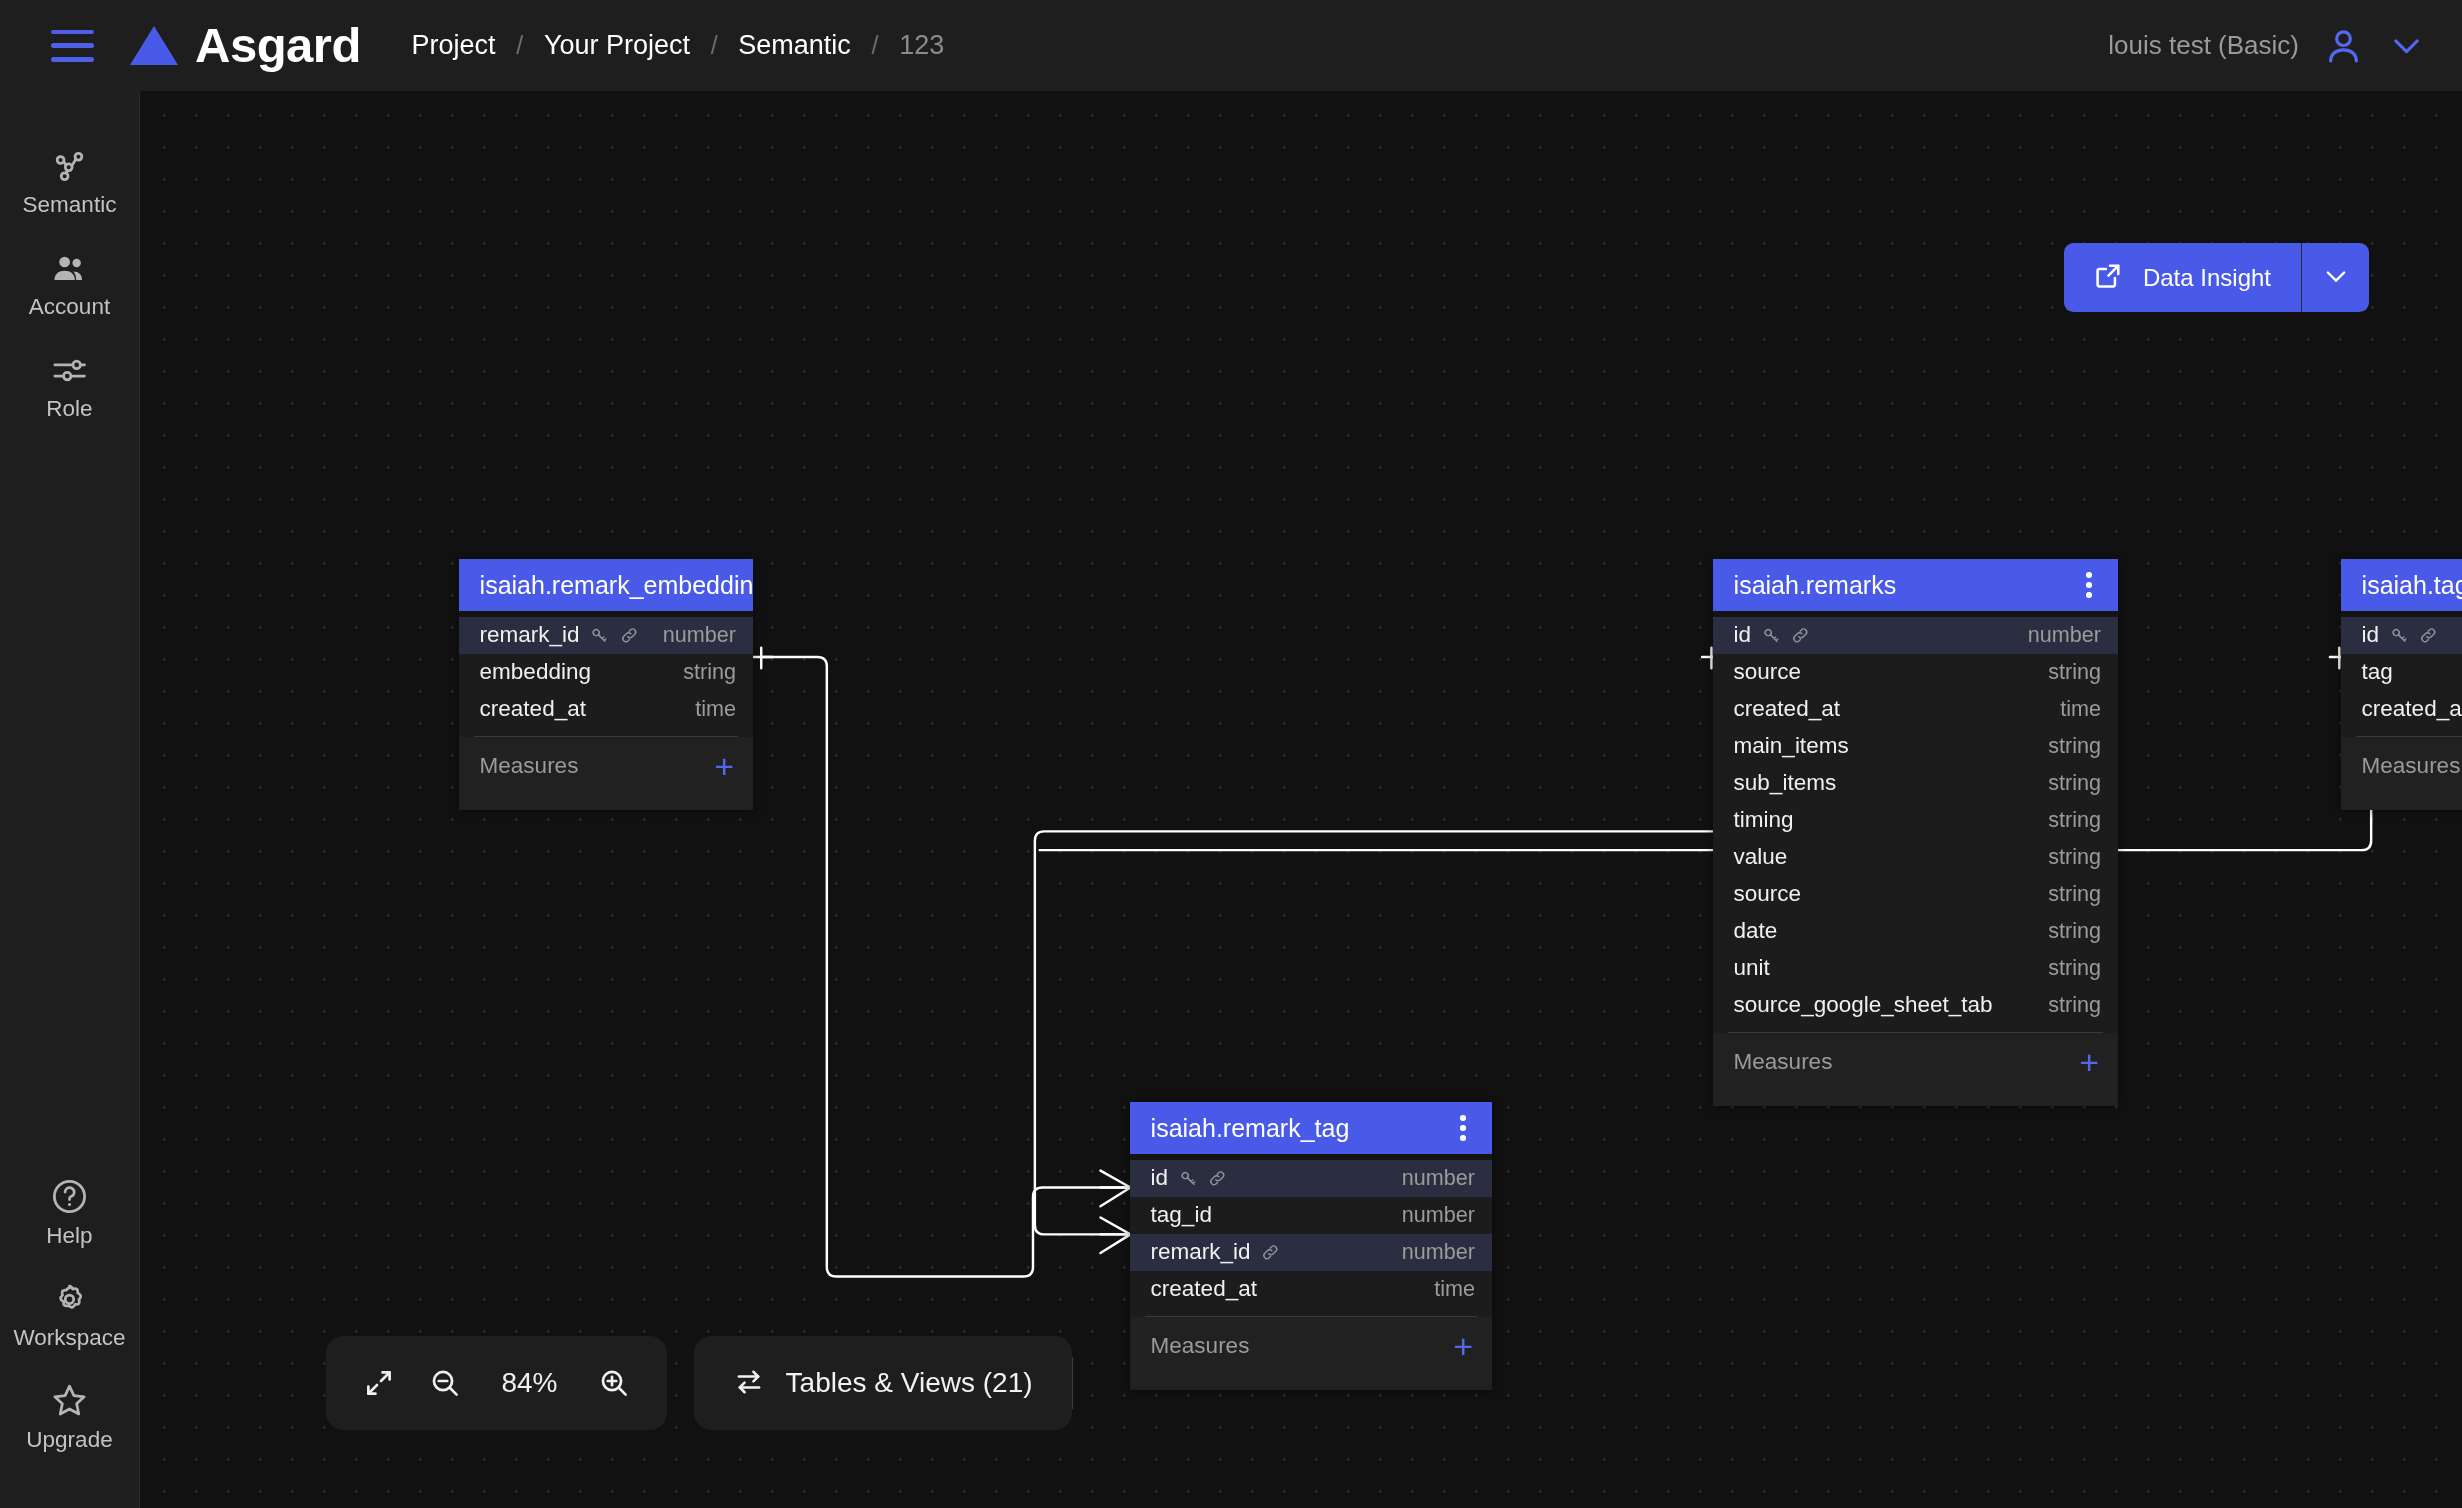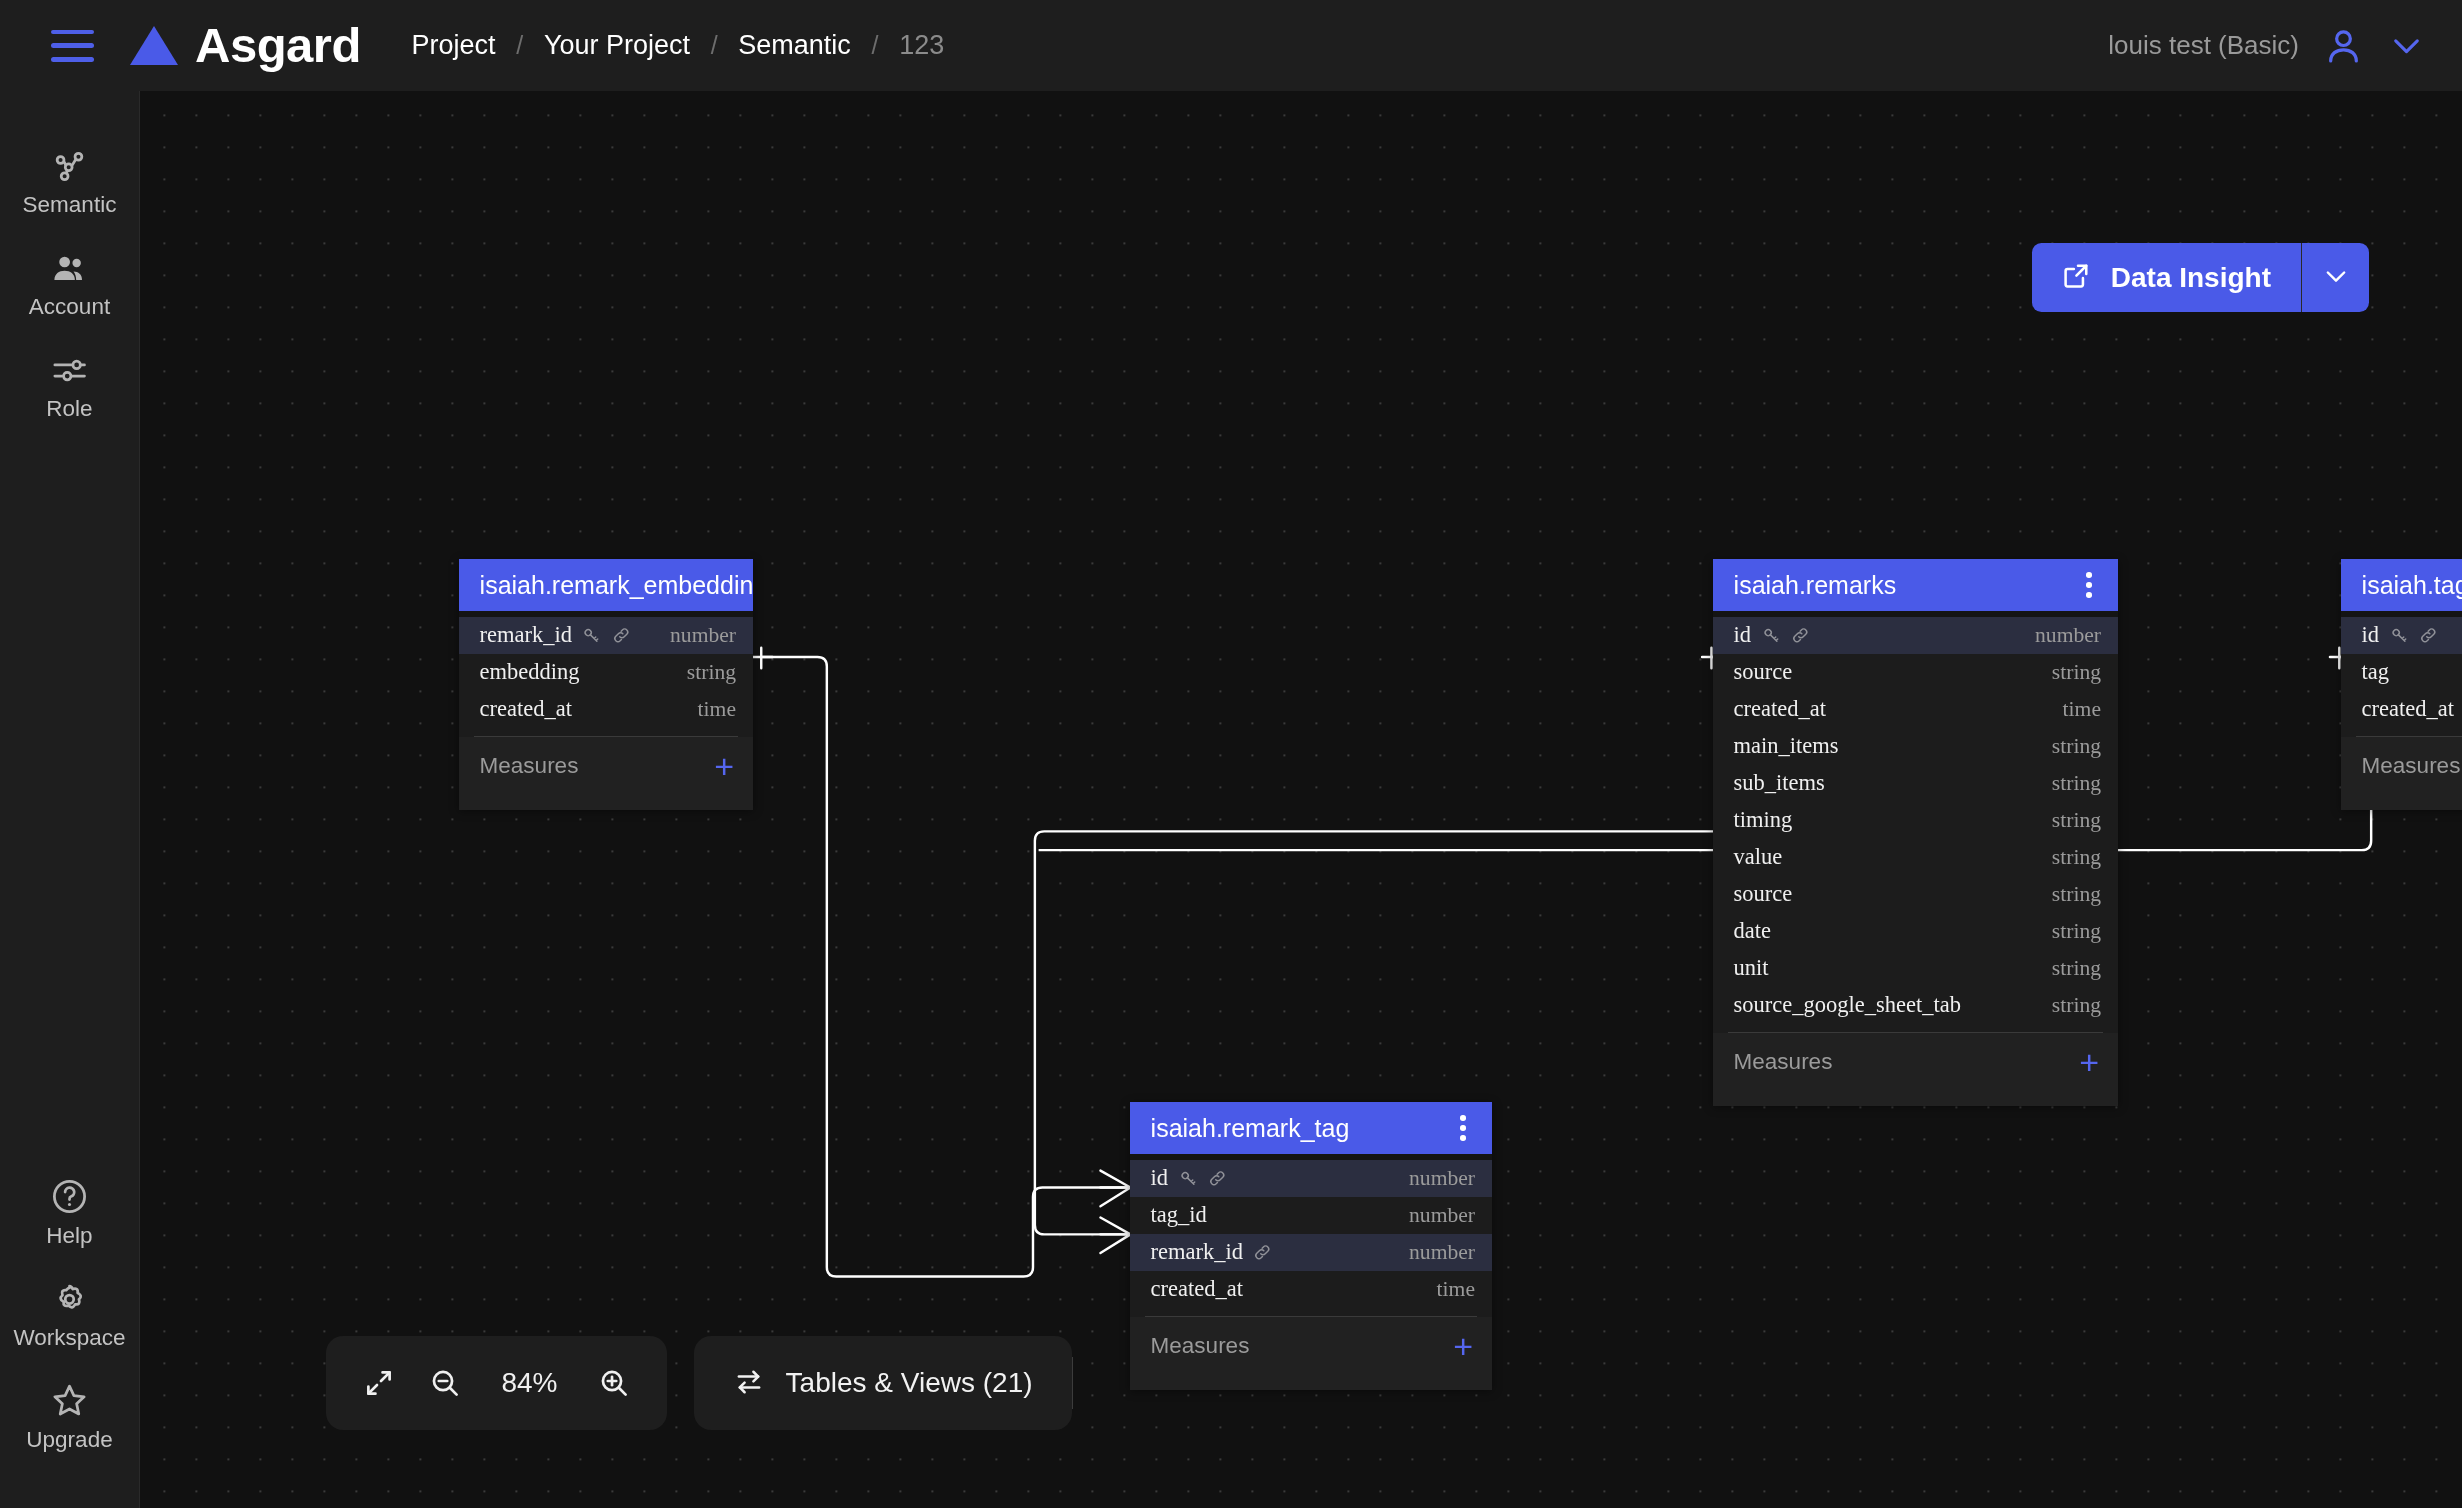--- a/index.html
+++ b/index.html
@@ -80,21 +80,21 @@
     background:#4a5ae8;height:52px;
     display:flex;align-items:center;justify-content:space-between;
     padding:0 19px 0 20.6px;cursor:move;
   }
   .node-title{font-size:25px;color:#ffffff;font-weight:400;white-space:nowrap;}
   .kebab{display:flex;flex-direction:column;gap:4.7px;padding:5.6px 7.5px;cursor:pointer;}
   .kebab i{width:5.6px;height:5.6px;border-radius:50%;background:#fff;display:block;}
   .node-gap{height:5.6px;background:#141414;}
   .field{
     height:37px;display:flex;align-items:center;justify-content:space-between;
-    padding:0 17px 0 20.6px;background:#1c1c1c;cursor:pointer;font-family:Liberation Serif, serif;
+    padding:0 17px 0 20.6px;background:#1c1c1c;cursor:pointer;
   }
   .field.pk{background:#2b2e40;}
   .field-left{display:flex;align-items:center;gap:9.4px;}
   .field-name{font-size:22.5px;color:#f0f0f0;white-space:nowrap;}
   .field-type{font-size:21.6px;color:#9b9b9b;white-space:nowrap;}
   .fi{opacity:.62;display:block;}
   .node-sep{height:0.9px;background:#3a3a3a;margin:8.4px 15px 0 15px;}
   .measures{
     height:58px;display:flex;align-items:center;justify-content:space-between;
     padding:0 19px 0 20.6px;background:#212121;
@@ -105,21 +105,21 @@
 
   
   .insight{
     position:absolute;right:94px;top:152px;display:flex;z-index:30;
   }
   .insight-main{
     background:#4a5ae8;border-radius:9.4px 0 0 9.4px;
     height:69px;display:flex;align-items:center;gap:19px;
     padding:0 30px 0 28px;cursor:pointer;
   }
-  .insight-label{font-size:28px;color:#fff;white-space:nowrap;font-weight:bold;}
+  .insight-label{font-size:24px;color:#fff;white-space:nowrap;}
   .insight-split{
     background:#4a5ae8;border-radius:0 9.4px 9.4px 0;width:67px;height:69px;
     display:flex;align-items:center;justify-content:center;cursor:pointer;
     border-left:1.9px solid #2a2a2a;
   }
 
   
   .zoombar{
     position:absolute;left:187px;bottom:79px;
     height:94px;background:#1e1e1e;border-radius:17px;

